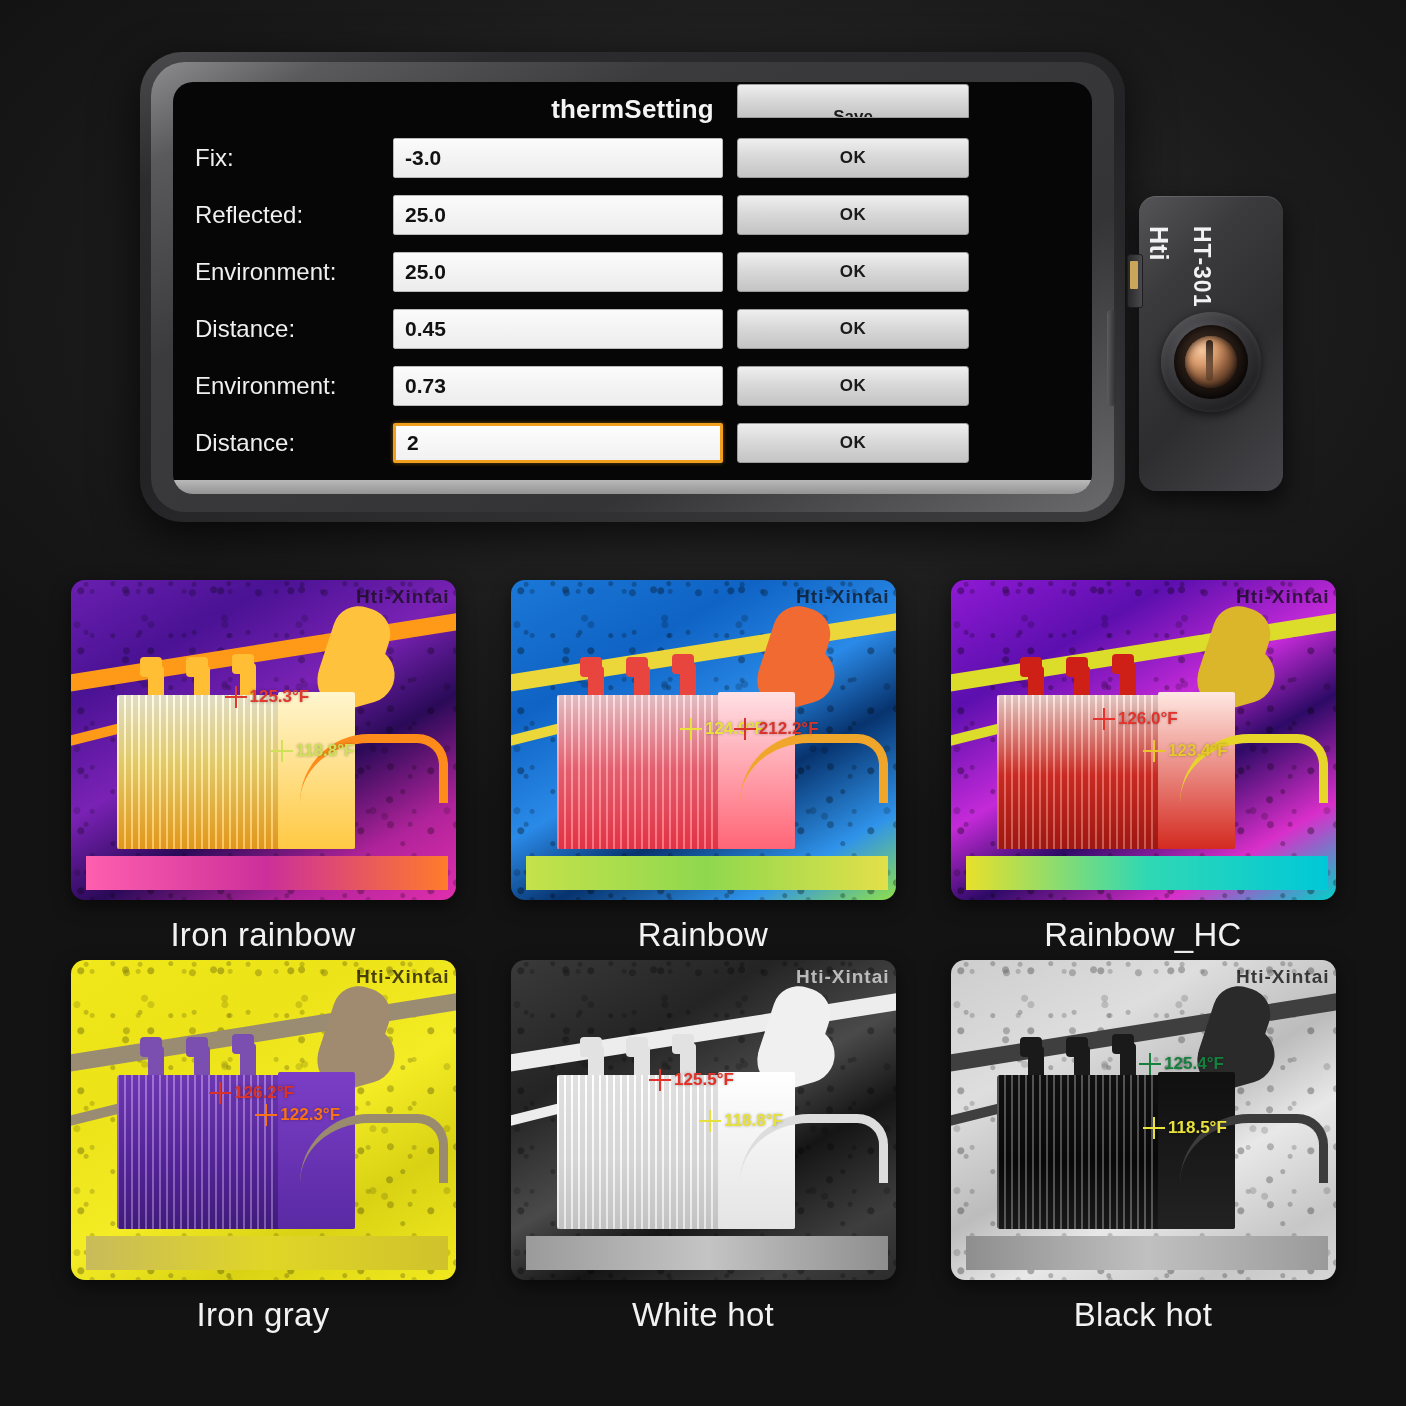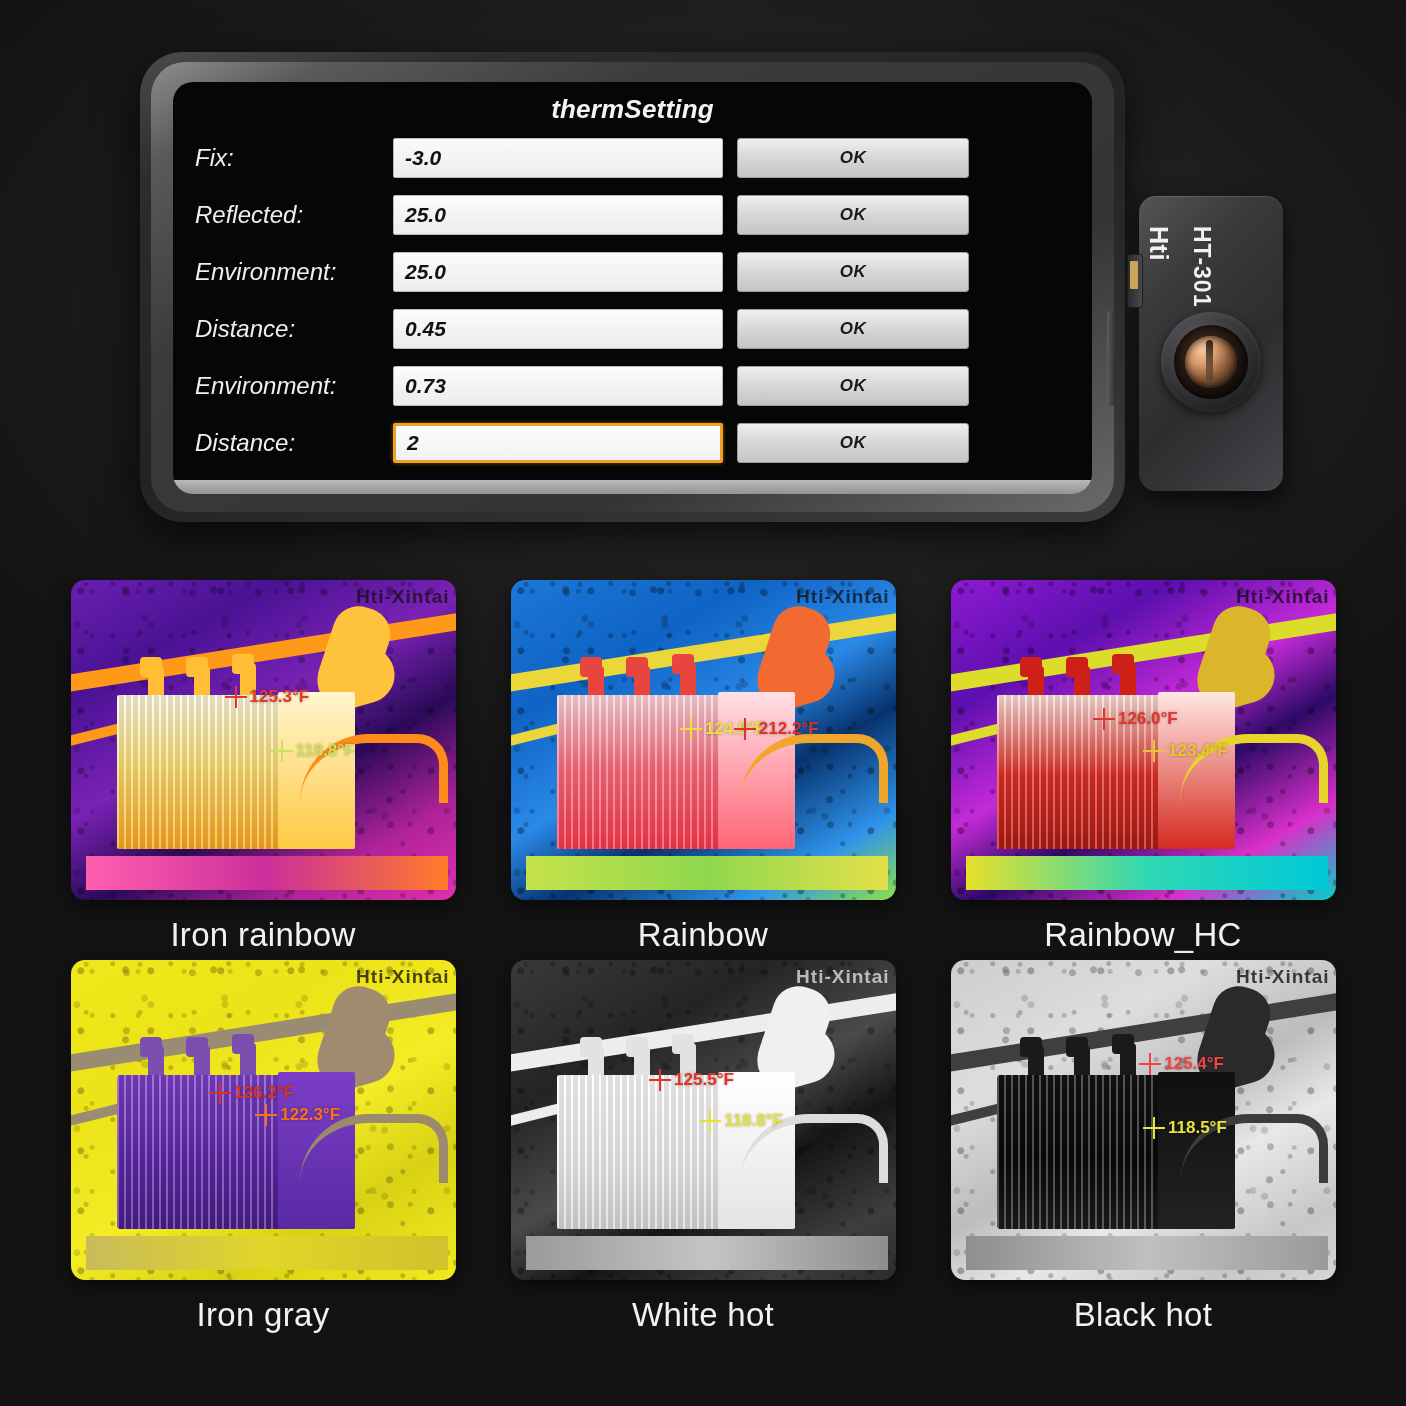--- a/index.html
+++ b/index.html
@@ -17,21 +17,21 @@
   .phone{
     position:absolute;left:140px;top:52px;width:985px;height:470px;
     border-radius:42px;
     background:linear-gradient(160deg,#4b4b4d 0%,#2c2c2e 16%,#232325 52%,#3a3a3c 92%);
     box-shadow:0 14px 46px rgba(0,0,0,.75);
   }
   .phone-inner{
     position:absolute;left:11px;top:10px;right:11px;bottom:10px;
     border-radius:34px;
     background:linear-gradient(150deg,#8d8d90 0%,#5a5a5d 10%,#3b3b3e 30%,#343437 70%,#6a6a6d 100%);
-    padding:3px;box-sizing:border-box;font-style:italic;
+    padding:3px;box-sizing:border-box;
   }
   .phone-screen{
     position:absolute;left:22px;top:20px;right:22px;bottom:18px;
     background:#060606;border-radius:20px;overflow:hidden;
   }
   .speaker-a{position:absolute;left:290px;top:46px;width:175px;height:9px;border-radius:5px;
     background:linear-gradient(180deg,#5b5b5e,#37373a);}
   .speaker-b{position:absolute;left:480px;top:46px;width:78px;height:9px;border-radius:5px;
     background:linear-gradient(180deg,#5b5b5e,#37373a);}
   .cam-top{position:absolute;left:152px;top:250px;width:24px;height:30px;border-radius:6px;
@@ -218,20 +218,25 @@
               <div class="row-label">Environment:</div>
               <div class="row-input">0.73</div>
               <div class="row-ok">OK</div>
             </div>
             <div class="row">
               <div class="row-label">Distance:</div>
               <div class="row-input focused">2</div>
               <div class="row-ok">OK</div>
             </div>
           </div>
+        <div class="save-row">
+          <div class="save-btn">
+            <span>Save</span>
+          </div>
+        </div>
         <div class="navbar"></div>
       </div>
     </div>
   </div>
 
   <div class="device">
     <div class="dev-body"></div>
     <div class="dev-plug">
         <i></i>
       </div>
@@ -428,21 +433,21 @@
             <div class="bushing" style="left:44%;top:26%;background:#1a1a1a"></div>
             <div class="insul" style="left:18%;top:24%;background:#1a1a1a"></div>
             <div class="insul" style="left:30%;top:24%;background:#1a1a1a"></div>
             <div class="insul" style="left:42%;top:23%;background:#1a1a1a"></div>
             <div class="transformer" style="background:linear-gradient(180deg,#121212 0%,#090909 55%,#1c1c1c 100%)"></div>
             <div class="fins"></div>
             <div class="side-panel" style="background:linear-gradient(180deg,#101010,#222222)"></div>
             <div class="cable" style="border-color:#3c3c3c #3c3c3c transparent transparent"></div>
             <div class="base" style="background:linear-gradient(90deg,#8e8e8e,#c0c0c0,#9a9a9a)"></div>
             <div class="wm" style="color:#171717">Hti-Xintai</div>
-            <div class="marker" style="left:49%;top:29%;color:#ef4444">
+            <div class="marker" style="left:49%;top:29%;color:#15803d">
               <span class="cross"></span>
               <span>125.4°F</span>
             </div>
             <div class="marker" style="left:50%;top:49%;color:#eae23c">
               <span class="cross"></span>
               <span>118.5°F</span>
             </div>
           </div>
         </div>
         <div class="caption">Black hot</div>

